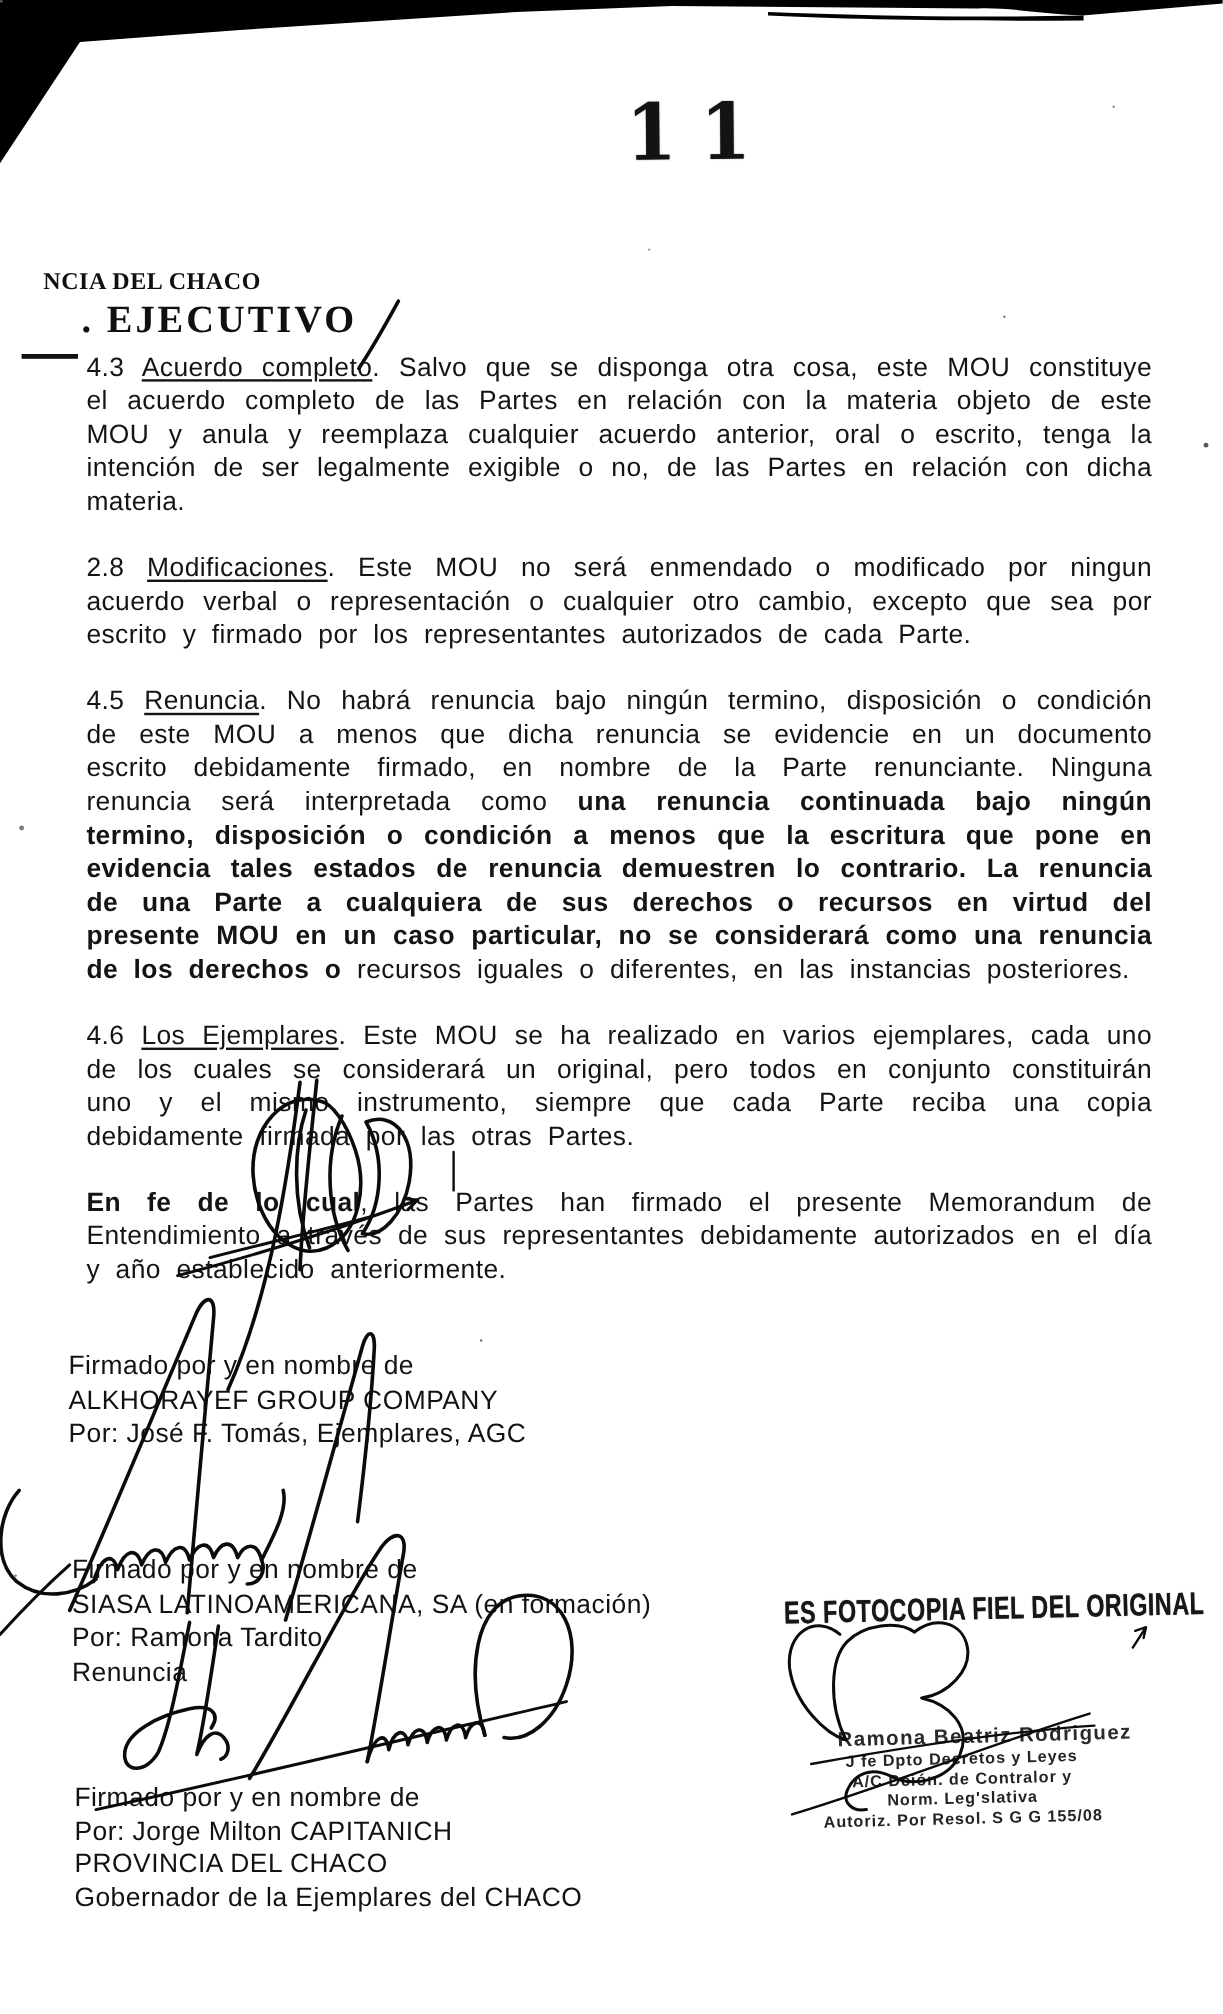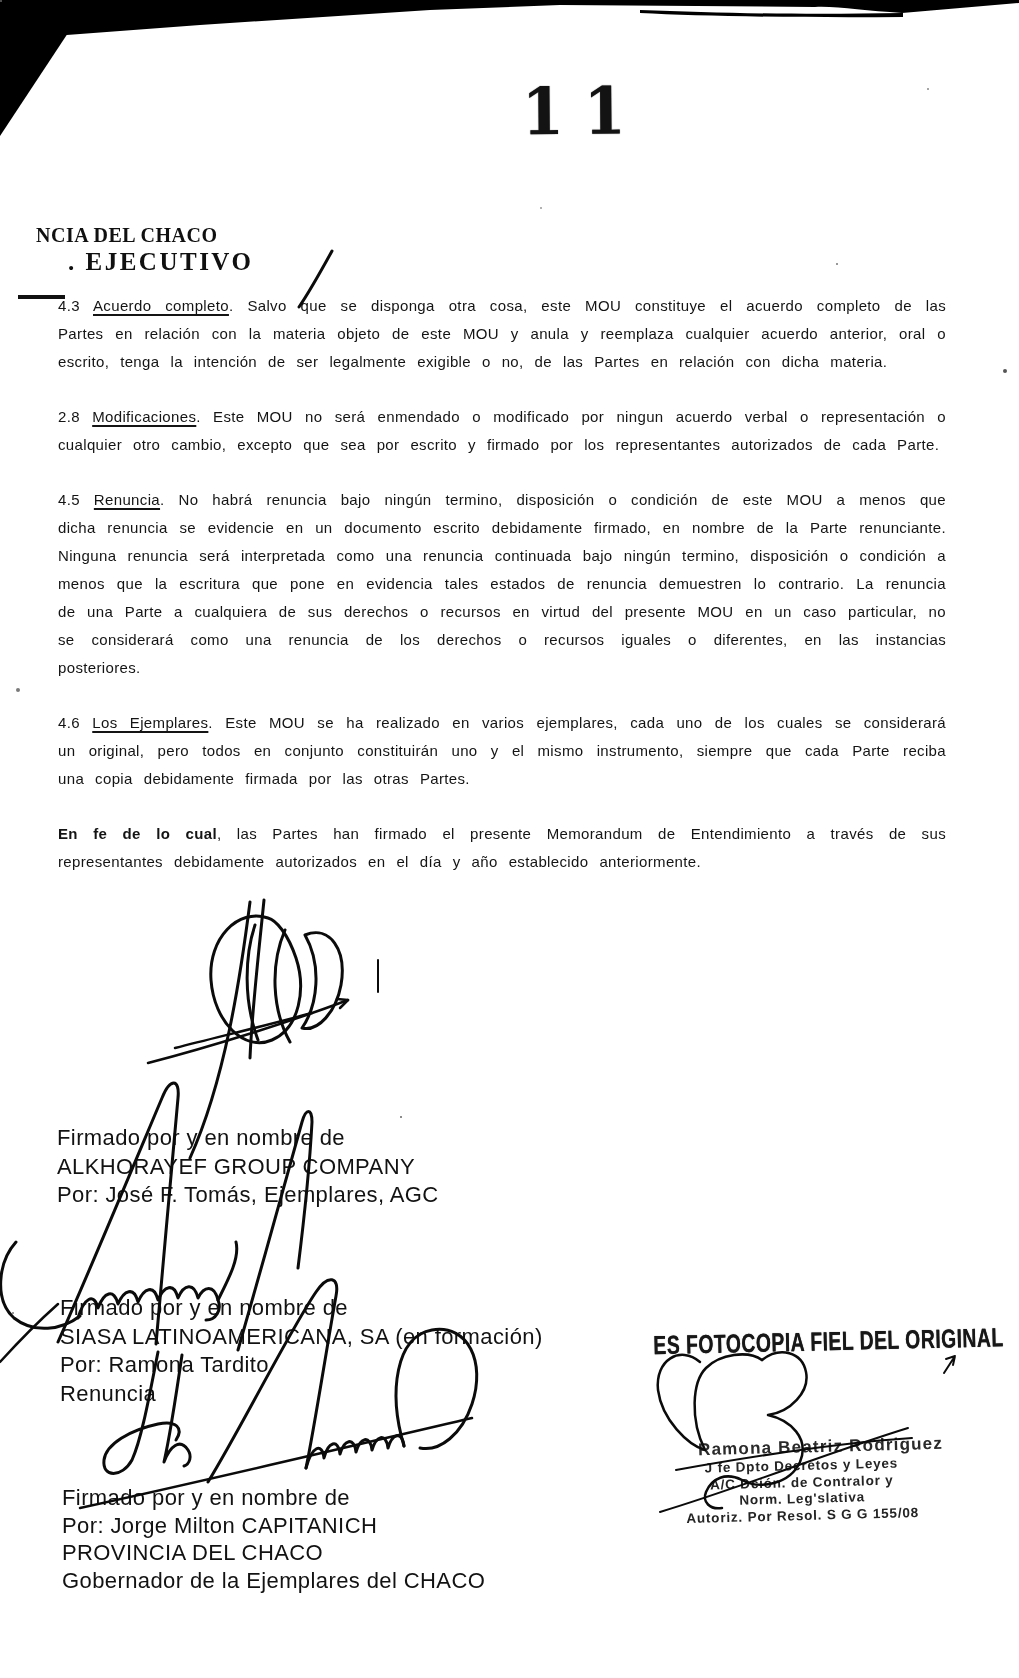--- a/index.html
+++ b/index.html
@@ -16,31 +16,31 @@
   
   .page-number{
     position:absolute;left:522px;top:76px;z-index:3;
     font-family:"DejaVu Serif", serif;font-weight:bold;font-size:60px;
     letter-spacing:20px;color:#131313;transform:scaleY(1.08) rotate(-0.5deg);
     text-shadow:0 0 1px #444;
   }
   
   .letterhead{position:absolute;left:0;top:224px;z-index:3;font-family:"Liberation Serif", serif;color:#101010;margin-left:36px;}
   .letterhead .lh1{font-size:20px;letter-spacing:0.5px;font-weight:600;}
-  .letterhead .lh2{font-size:25px;font-weight:bold;letter-spacing:2.5px;margin-top:1px;padding-left:32px;}
+  .letterhead .lh2{font-size:32px;font-weight:bold;letter-spacing:2.5px;margin-top:1px;padding-left:32px;}
   .letterhead-rule{position:absolute;left:18px;top:295px;width:47px;height:4px;background:#111;z-index:3;}
   
   .doc-text{
-    position:absolute;left:58px;top:292px;width:888px;z-index:3;
-    font-size:15px;line-height:28px;letter-spacing:0.35px;word-spacing:6.5px;
+    position:absolute;left:72px;top:292px;width:888px;z-index:3;
+    font-size:22px;line-height:28px;letter-spacing:0.35px;word-spacing:6.5px;
     text-align:justify;color:#141414;
   }
   .doc-text p{margin:0 0 27px 0;}
   .sec-title{text-decoration:underline;text-decoration-thickness:1.6px;text-underline-offset:3px;}
-  .run-bold{font-weight:400;}
+  .run-bold{font-weight:700;}
   .closing-lead{font-weight:700;}
   
   .sig-block{position:absolute;z-index:3;font-size:22px;line-height:28.5px;letter-spacing:0.4px;color:#121212;}
   #sig-block-1{left:57px;top:1124px;}
   #sig-block-2{left:60px;top:1294px;}
   #sig-block-3{left:62px;top:1484px;line-height:27.5px;}
   
   .cert-title{
     position:absolute;left:653px;top:1330px;z-index:3;white-space:nowrap;
     font-size:19.5px;font-weight:bold;letter-spacing:0.4px;color:#171717;

